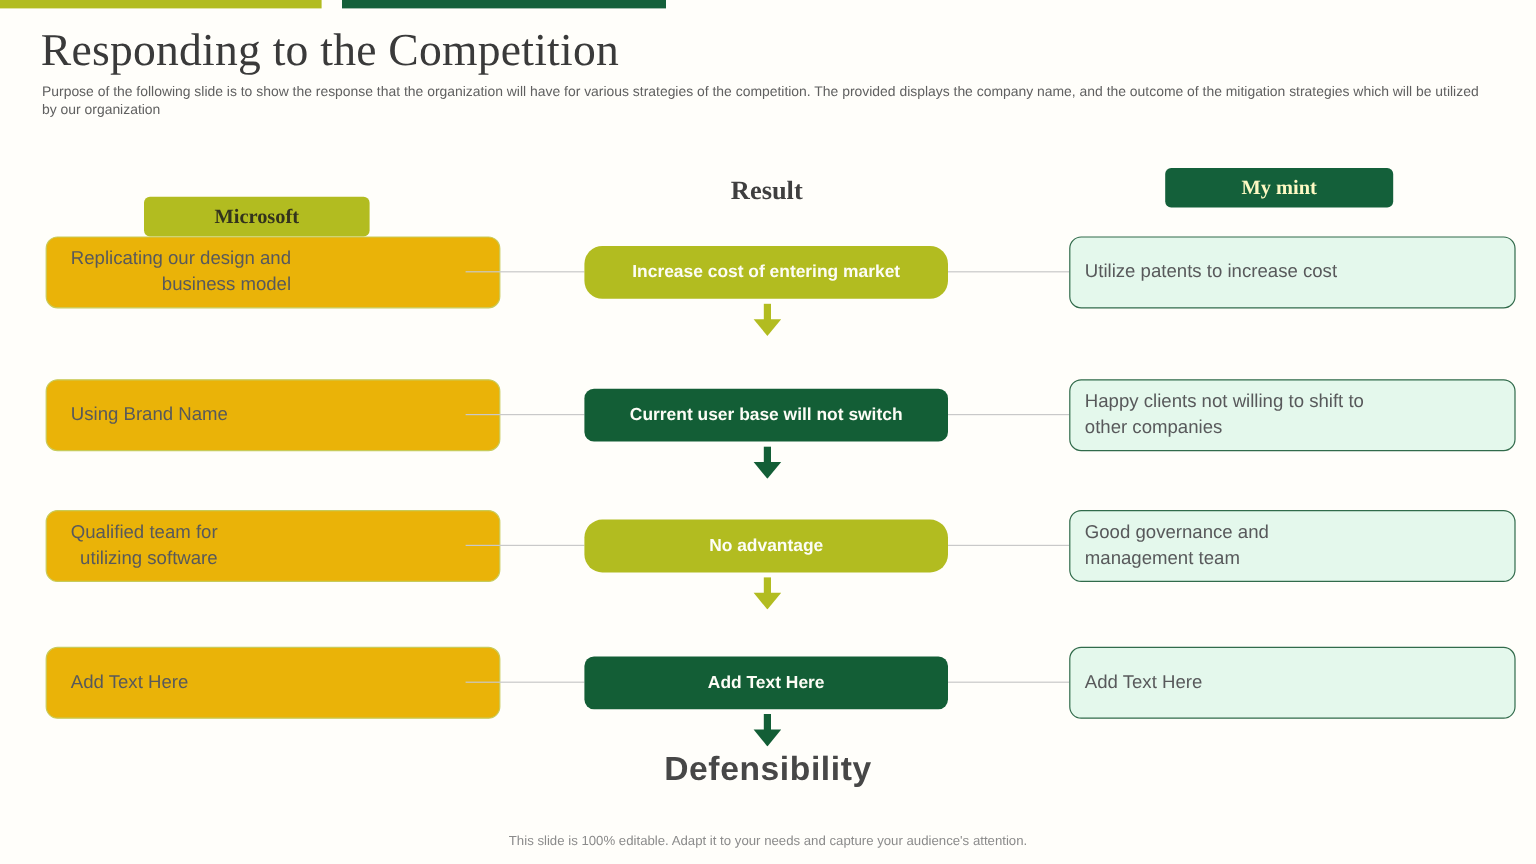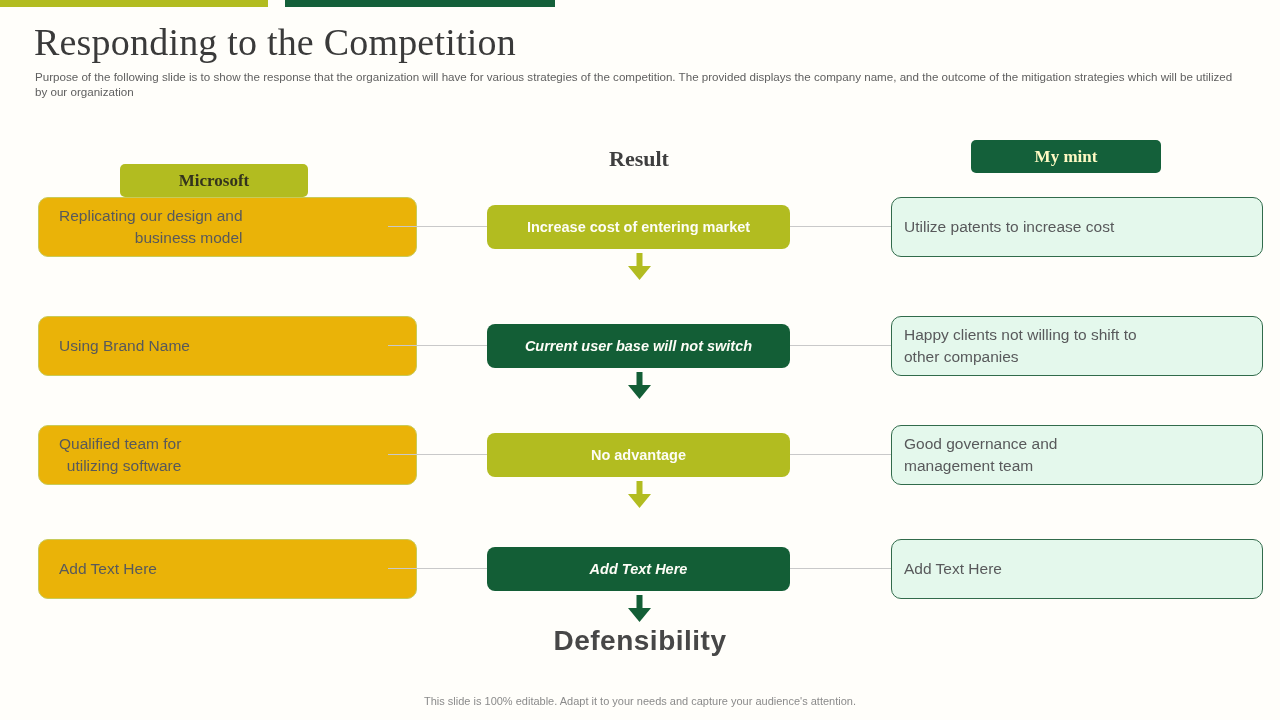--- a/index.html
+++ b/index.html
@@ -47,22 +47,22 @@
     display:flex;align-items:center;
     font-size:15.5px;color:#58595b;line-height:1.45;white-space:pre-line;
   }
   .left-box{left:38px;width:349px;background:#eab308;border:1px solid #c8cb59;padding-left:20px;padding-right:8px;text-align:right;}
   .right-box{left:891px;width:350px;background:#e4f8ec;border:1px solid #316b4b;padding-left:12px;padding-right:8px;}
   .center-box{
     position:absolute;left:487px;top:8px;width:303px;height:44px;border-radius:8px;
     display:flex;align-items:center;justify-content:center;
     font-size:14.5px;font-weight:bold;color:#fdfdf6;text-align:center;
   }
-  .tone-olive{background:#b2bc20;}
-  .tone-green{background:#135e36;font-style:italic;}
+  .tone-olive{background:#b2bc20;border-radius:15px;}
+  .tone-green{background:#135e36;}
   .connector{position:absolute;top:29px;height:1px;background:#c9c9c9;}
   .conn-1{left:388px;width:99px;}
   .conn-2{left:790px;width:101px;}
   .arrow{position:absolute;left:627px;top:56px;width:25px;height:27px;}
   .arrow svg{display:block;}
   .fill-olive{fill:#b2bc20;}
   .fill-green{fill:#135e36;}
 
   .bottom-label{
     position:absolute;left:0;top:625px;width:1280px;text-align:center;

